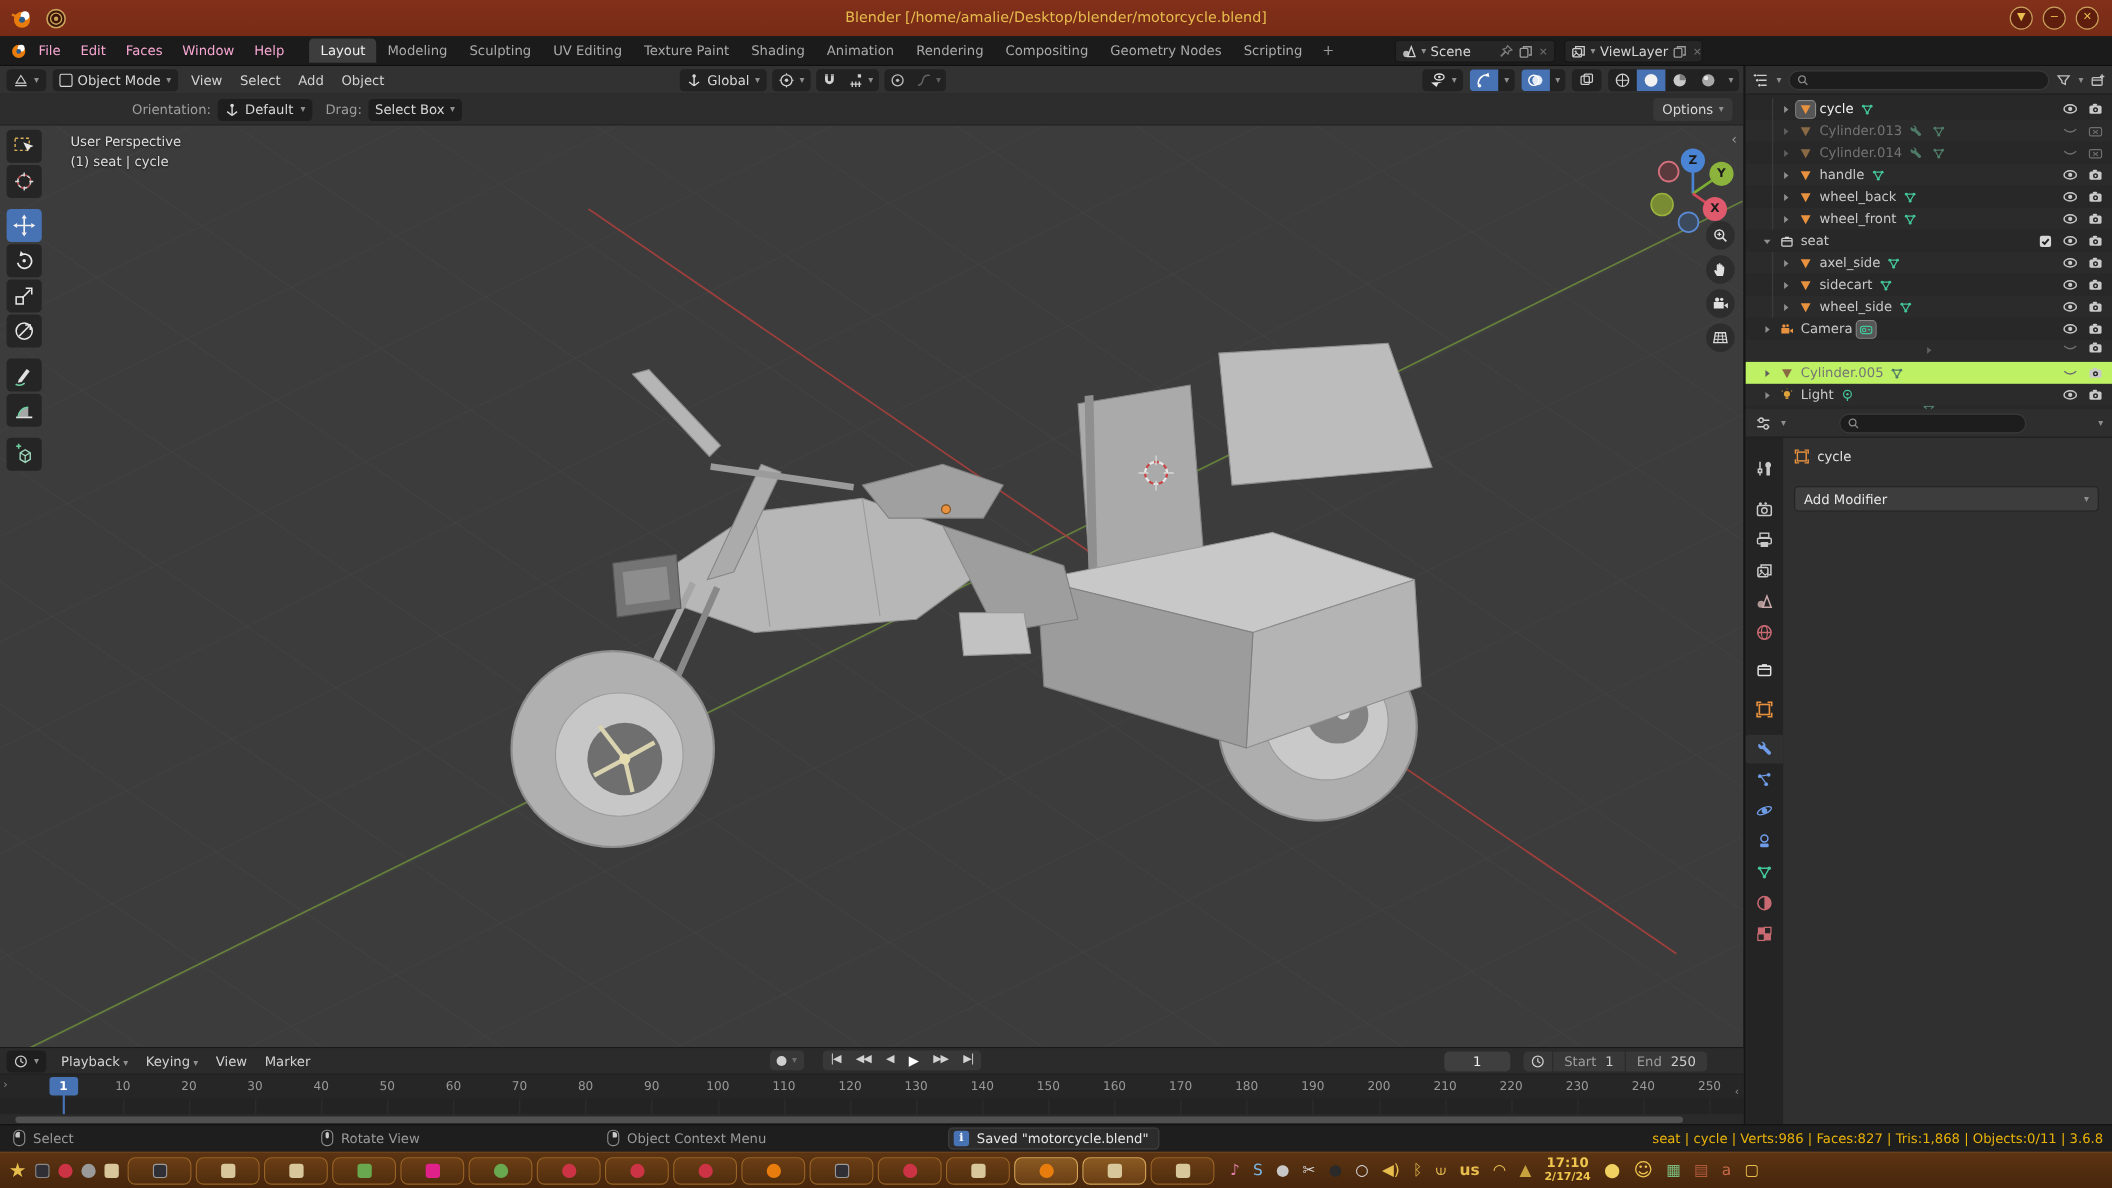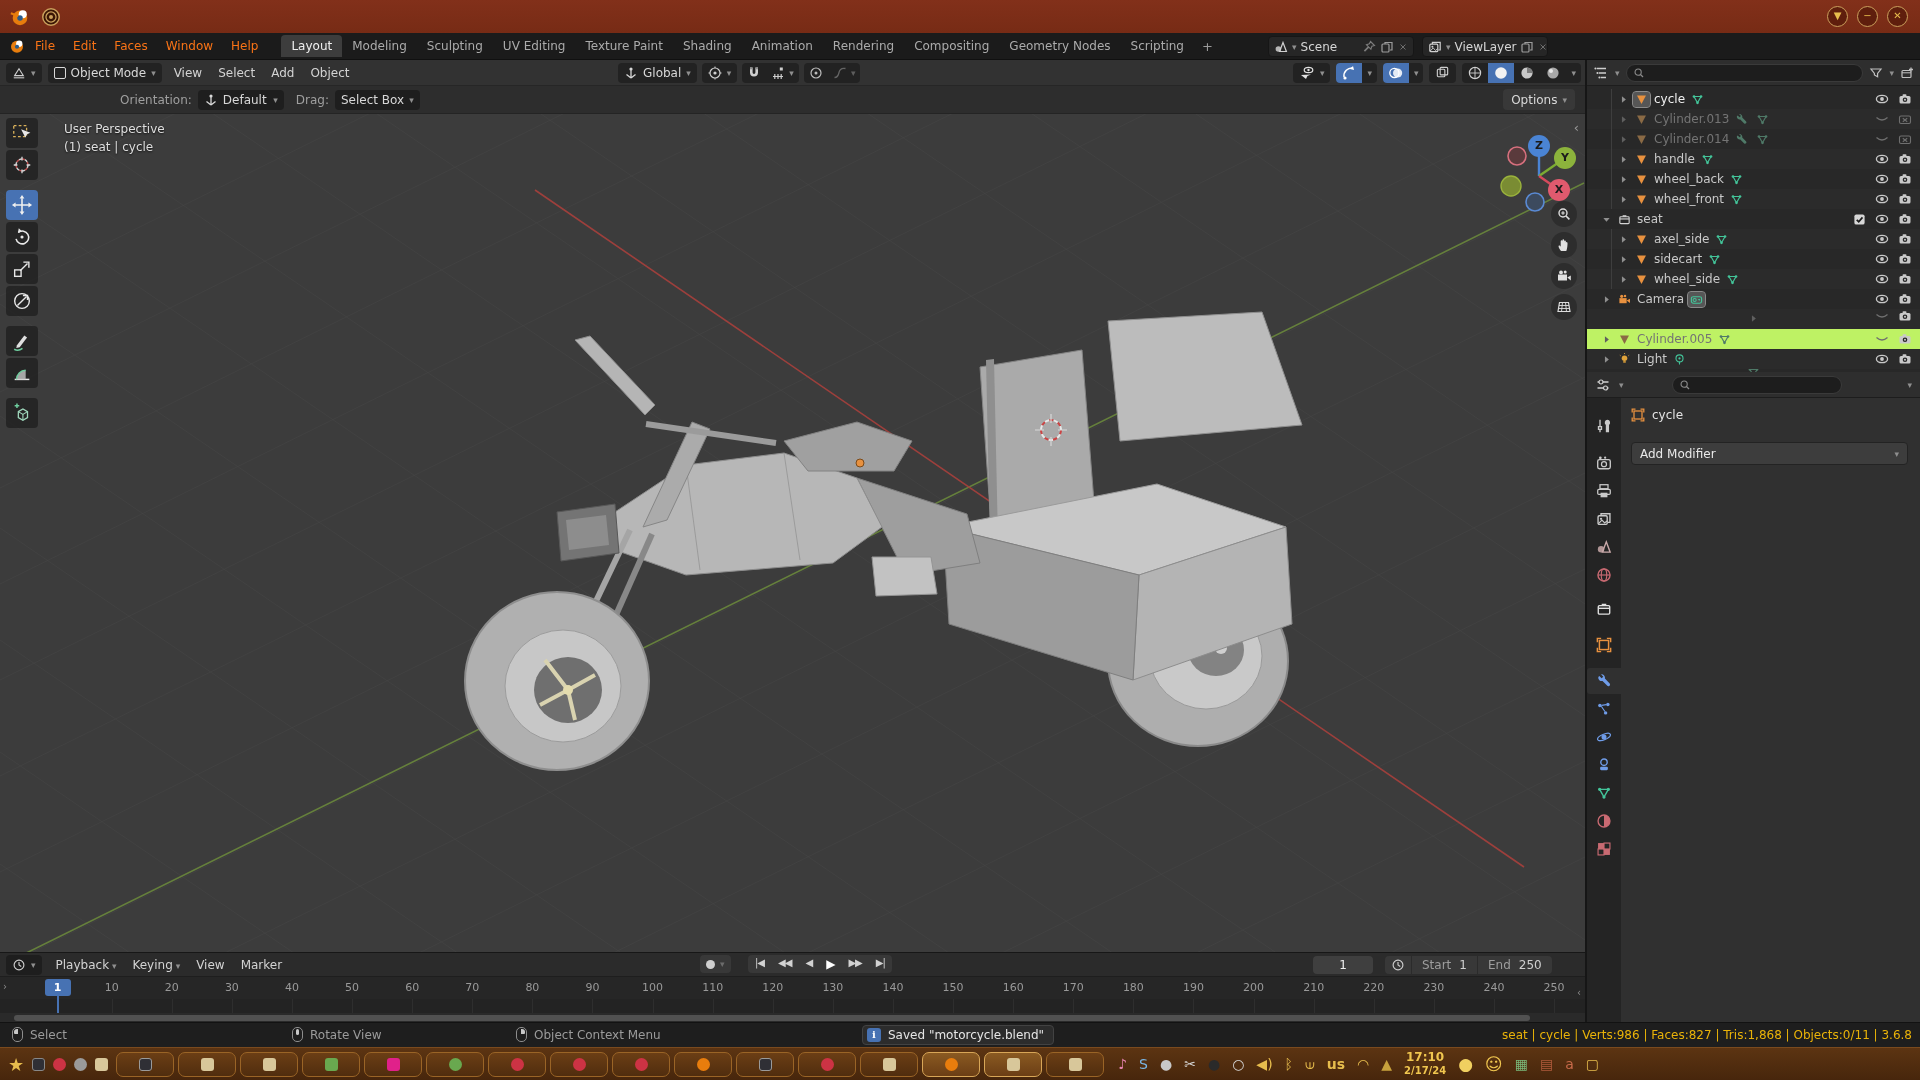--- a/index.html
+++ b/index.html
@@ -16,21 +16,21 @@
     font-size:13px; pointer-events:none; }
   .tb-ico { width:22px; height:22px; margin-left:9px; }
   .winbtn { width:21px; height:21px; border-radius:50%; background:#5f1e0d;
     border:1.5px solid #caa05c; color:#e7bd4d; font-size:10px; line-height:18px; text-align:center;
     margin-left:9px; }
   #winbtns { position:absolute; right:12px; top:6px; display:flex; }
 
   
   #menubar { position:absolute; left:0; top:33px; width:1920px; height:27px; background:#1b1b1b;
     display:flex; align-items:center; border-bottom:1px solid #101010; }
-  #menubar .menu { padding:4px 9px; color:#f97316;text-align:center; }
+  #menubar .menu { padding:4px 9px; color:#f9a8d4;text-align:center; }
   #ws-tabs { display:flex; align-items:center; margin-left:14px; }
   #ws-tabs .wstab { padding:4px 10px; color:#ababab; border-radius:4px 4px 0 0; }
   #ws-tabs .wstab.active { background:#3d3d3d; color:#efefef; }
   #ws-tabs .wsadd { color:#9a9a9a; padding:2px 8px; font-size:13px; }
   .idsel { position:absolute; top:3px; height:21px; background:#262626; border:1px solid #161616;
     border-radius:4px; display:flex; align-items:center; padding:0 5px; gap:4px; color:#d6d6d6; }
   .idsel .dim { color:#7c7c7c; }
 
   
   #viewport { position:absolute; left:0; top:60px; width:1585px; height:892px; background:#3c3c3c; overflow:hidden; }
@@ -450,20 +450,21 @@
       <circle cx="12" cy="13" r="8" fill="#e87d0d"></circle>
       <circle cx="15" cy="9" r="4.4" fill="#ffffff"></circle>
       <circle cx="12" cy="13" r="3" fill="#2b5b8a"></circle>
       <path d="M2,8l8,3" stroke="#e87d0d" stroke-width="2.4"></path>
     </svg>
   <svg class="tb-ico" viewBox="0 0 24 24">
       <circle cx="12" cy="12" r="9" fill="#3a1505" stroke="#caa05c" stroke-width="1.6"></circle>
       <circle cx="12" cy="12" r="5.5" fill="none" stroke="#caa05c" stroke-width="1.4"></circle>
       <circle cx="12" cy="12" r="2.2" fill="#caa05c"></circle>
     </svg>
+  <div class="title">Blender [/home/amalie/Desktop/blender/motorcycle.blend]</div>
   <div id="winbtns">
     <div class="winbtn">▼</div>
     <div class="winbtn">−</div>
     <div class="winbtn">✕</div>
   </div>
 </div>
 
 <div id="menubar">
   <svg class="tb-ico" style="width:18px;height:18px;margin-left:8px" viewBox="0 0 24 24">
       <circle cx="12" cy="13" r="8" fill="#e87d0d"></circle>
@@ -1456,21 +1457,21 @@
           <i></i>
         </span>
         <span>Select</span>
       </div>
       <div class="hint" style="left: 292px;">
         <span class="mouse m-middle">
           <i></i>
         </span>
         <span>Rotate View</span>
       </div>
-      <div class="hint" style="left: 516px;">
+      <div class="hint" style="left: 552px;">
         <span class="mouse m-right">
           <i></i>
         </span>
         <span>Object Context Menu</span>
       </div>
     </div>
   <div id="toast">
     <span class="ib">i</span>
     <span>Saved "motorcycle.blend"</span>
   </div>

